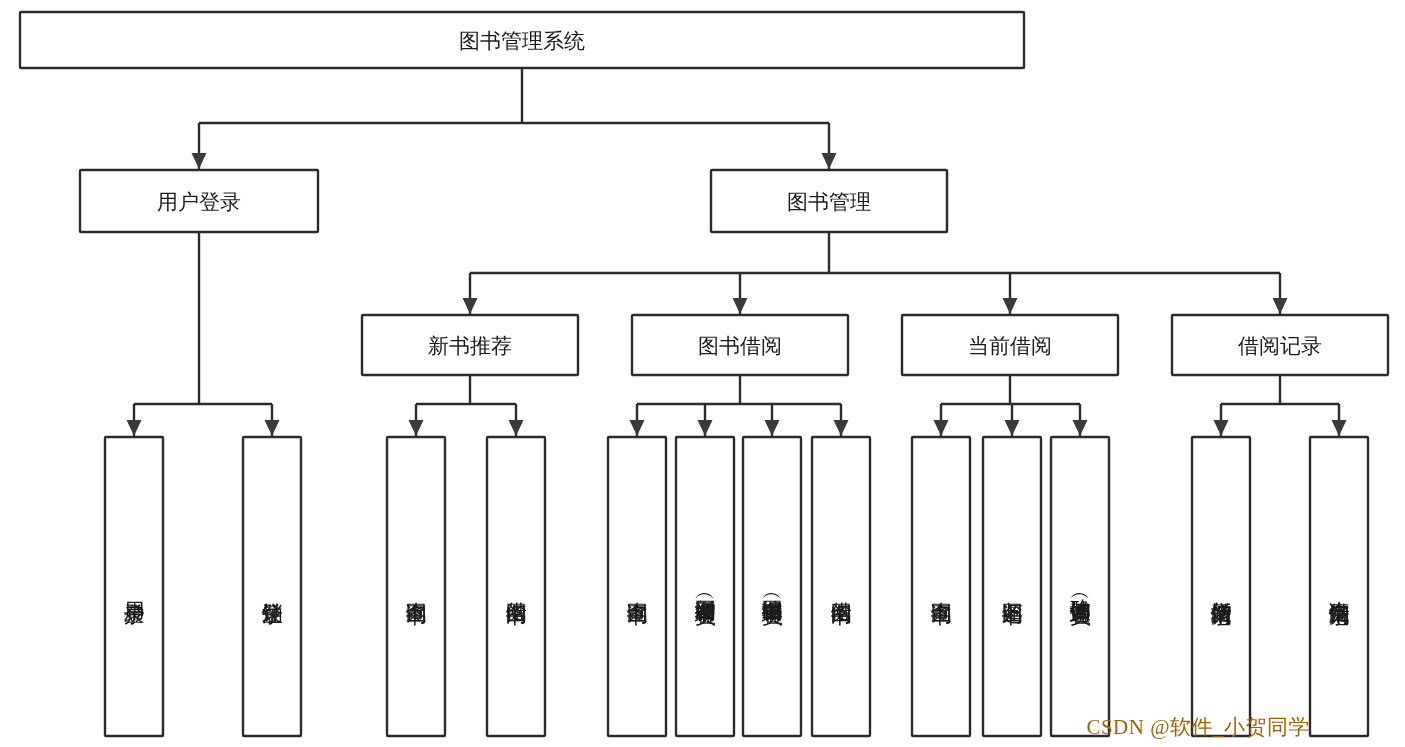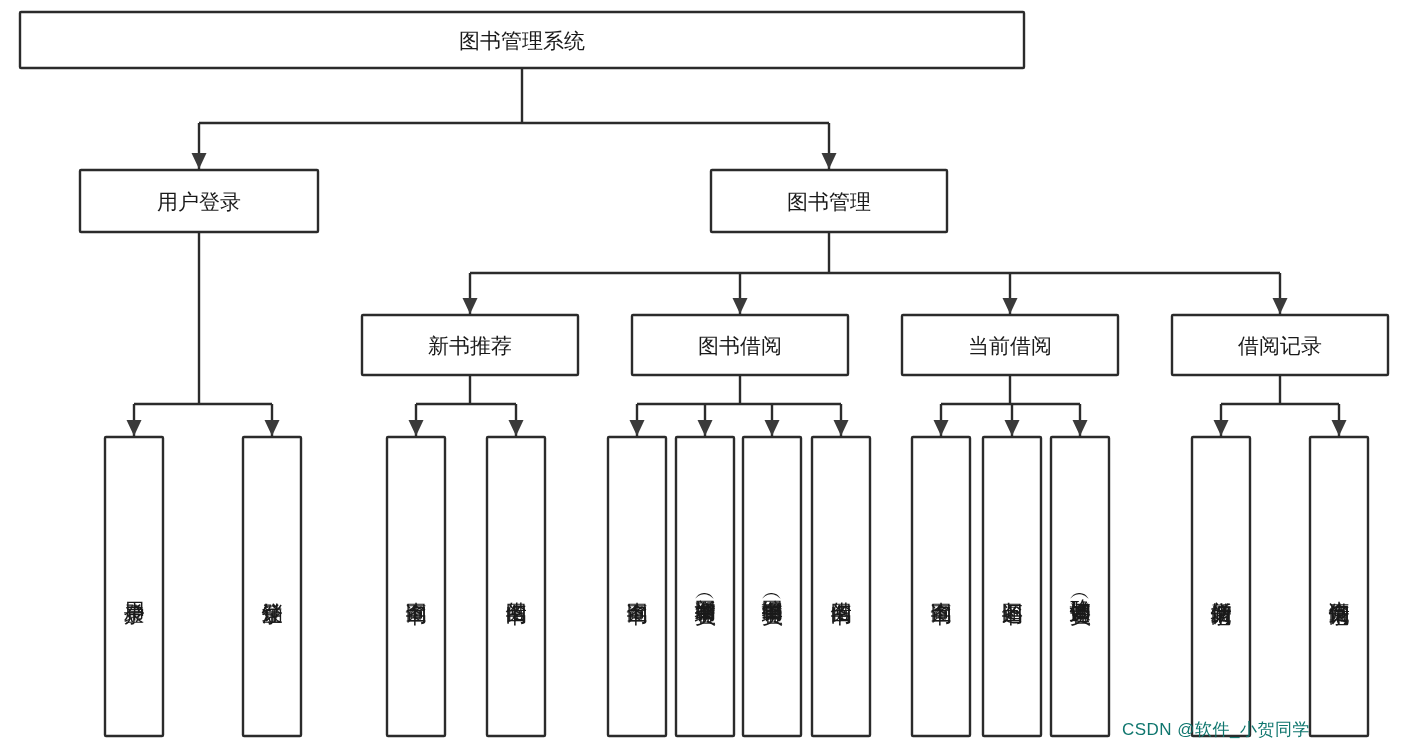--- a/index.html
+++ b/index.html
@@ -63,23 +63,23 @@
     font-size: 21px;
     line-height: 1.08;
     color: #1a1a1a;
     letter-spacing: 1px;
     white-space: nowrap;
   }
   .watermark {
     position: absolute;
     right: 8px;
     bottom: 6px;
-    font-family: Liberation Sans, sans-serif;
-    font-size: 17px;
-    color: #0f766e;
+    font-family: Liberation Serif, serif;
+    font-size: 21px;
+    color: #a16207;
     letter-spacing: 0.5px;
     white-space: nowrap;
     user-select: none;
   }
 </style>
 </head>
 <body>
 
 <div id="diagram-root">
 

